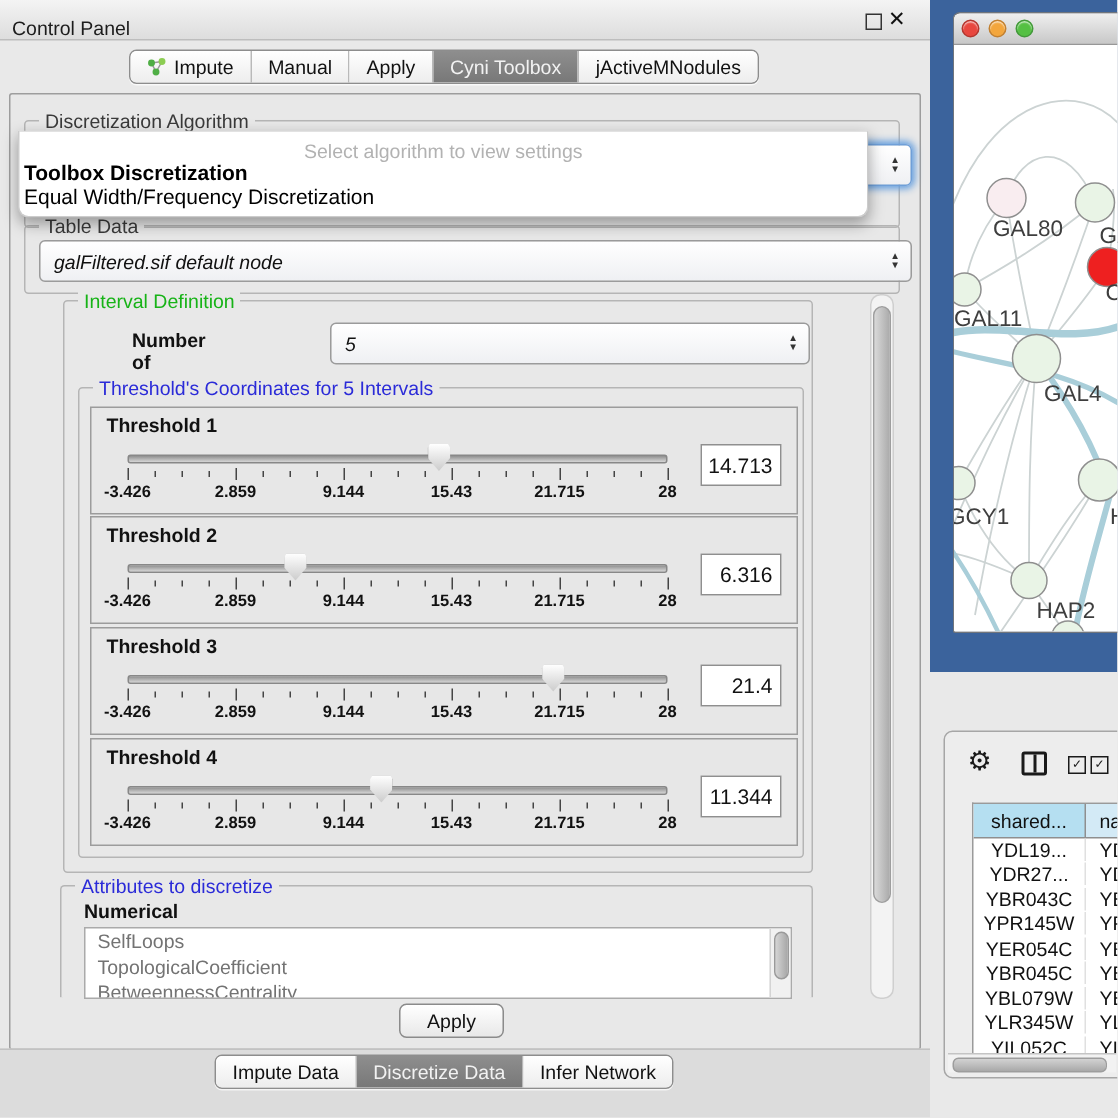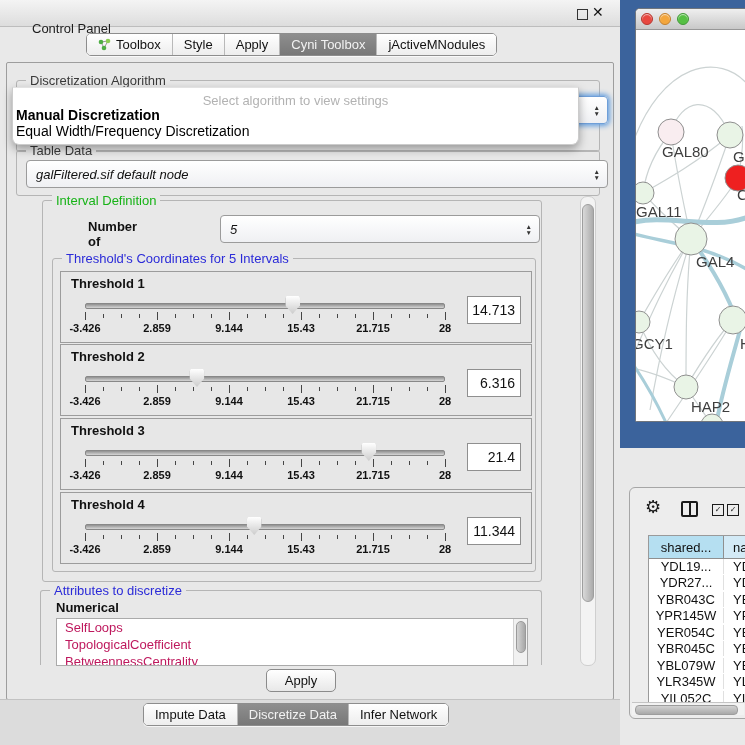--- a/index.html
+++ b/index.html
@@ -2,21 +2,21 @@
 <html><head>
 <meta charset="utf-8">
 <style>
   html,body{margin:0;padding:0;}
   body{font-family:"Liberation Sans","DejaVu Sans",sans-serif;background:#e9e9e9;}
   .stage{position:relative;width:745px;height:745px;background:#e9e9e9;overflow:hidden;}
   .abs{position:absolute;}
 
   
   .titlebar{position:absolute;left:0;top:0;width:620px;height:26px;background:linear-gradient(#f4f4f4,#dddddd);border-bottom:1px solid #bdbdbd;}
-  .titlebar .ttl{position:absolute;left:8px;top:21px;font-size:13px;color:#1c1c1c;margin-left:24px;}
+  .titlebar .ttl{position:absolute;left:8px;top:11px;font-size:13px;color:#1c1c1c;}
   .float-ic{position:absolute;left:577px;top:9px;width:9px;height:9px;border:1.5px solid #333;background:transparent;}
   .close-ic{position:absolute;left:592px;top:4px;font-size:14px;font-weight:bold;color:#111;}
 
   .segmented{position:absolute;display:flex;border:1px solid #8d8d8d;border-radius:5px;overflow:hidden;background:#fff;box-shadow:0 1px 0 rgba(255,255,255,.7);}
   .seg{display:flex;align-items:center;gap:5px;padding:3px 11px;font-size:13px;color:#111;background:linear-gradient(#ffffff,#ededed);border-right:1px solid #b9b9b9;white-space:nowrap;}
   .seg:last-child{border-right:none;}
   .seg.selected{background:linear-gradient(#8e8e8e,#787878);color:#f2f2f2;}
   .tabicon{display:inline-flex;}
 
   .main-panel{position:absolute;left:6px;top:62px;width:606px;height:636px;border:1px solid #9d9d9d;background:#e8e8e8;border-radius:2px;}
@@ -43,21 +43,21 @@
   .tick.minor{height:4px;top:2px;}
   .tick.major{height:8px;top:0;}
   .scale{position:absolute;left:24px;top:50px;width:360px;height:13px;font-size:11px;font-weight:bold;color:#111;}
   .scale span{position:absolute;transform:translateX(-50%);white-space:nowrap;}
   .valuebox{position:absolute;right:10px;top:24px;width:54px;height:28px;background:#fff;border:1px solid #8f8f8f;font-size:14px;color:#111;display:flex;align-items:center;justify-content:flex-end;padding-right:5px;box-sizing:border-box;}
 
   .vscroll{position:absolute;left:580px;top:196px;width:14px;height:468px;background:#f3f3f3;border:1px solid #cfcfcf;border-radius:7px;}
   .vthumb{position:absolute;left:1px;top:7px;width:10px;height:396px;border-radius:6px;background:linear-gradient(90deg,#d9d9d9,#ababab);border:1px solid #9e9e9e;}
 
   .attr-list{position:absolute;left:56px;top:618px;width:470px;height:46px;background:#fff;border:1px solid #aaa;overflow:hidden;}
-  .attr-item{font-size:13px;color:#be185d;padding:1px 0 1px 8px;line-height:15px;white-space:nowrap;}
+  .attr-item{font-size:13px;color:#737373;padding:1px 0 1px 8px;line-height:15px;white-space:nowrap;}
   .list-scroll{position:absolute;right:0;top:0;bottom:0;width:13px;background:#f1f1f1;border-left:1px solid #d4d4d4;}
   .list-thumb{position:absolute;left:1.5px;top:2px;width:8px;height:30px;border-radius:5px;background:linear-gradient(90deg,#d5d5d5,#a7a7a7);border:1px solid #9a9a9a;}
 
   .apply-btn{position:absolute;left:266px;top:669px;width:70px;height:23px;border:1px solid #8b8b8b;border-radius:5px;background:linear-gradient(#ffffff,#e8e8e8);font-size:13px;color:#111;font-family:inherit;}
 
   .bottom-strip{position:absolute;left:0;top:699px;width:620px;height:46px;background:#dcdcdc;border-top:1px solid #c2c2c2;}
 
   
   .net-blue{position:absolute;left:620px;top:0;width:125px;height:448px;background:#3b639c;}
   .mac-window{position:absolute;left:635px;top:8px;width:110px;height:412px;border:1px solid #70757c;border-right:none;border-radius:5px 0 0 2px;background:#fff;overflow:hidden;}
@@ -108,24 +108,24 @@
         <span class="tabicon">
           <svg width="13" height="13" viewBox="0 0 13 13">
             <line x1="3" y1="4" x2="10" y2="3" stroke="#999" stroke-width="1"></line>
             <line x1="3" y1="4" x2="6" y2="10" stroke="#999" stroke-width="1"></line>
             <line x1="10" y1="3" x2="6" y2="10" stroke="#999" stroke-width="1"></line>
             <circle cx="3" cy="4" r="2.3" fill="#4fae45"></circle>
             <circle cx="10" cy="3" r="2.3" fill="#8ccd52"></circle>
             <circle cx="6" cy="10" r="2.3" fill="#4fae45"></circle>
           </svg>
         </span>
-        <span>Toolbox</span>
-      </div>
-      <div class="seg">
-        <span>Style</span>
+        <span>Impute</span>
+      </div>
+      <div class="seg">
+        <span>Manual</span>
       </div>
       <div class="seg">
         <span>Apply</span>
       </div>
       <div class="seg selected">
         <span>Cyni Toolbox</span>
       </div>
       <div class="seg">
         <span>jActiveMNodules</span>
       </div>
@@ -348,21 +348,21 @@
         <span>Discretize Data</span>
       </div>
       <div class="seg">
         <span>Infer Network</span>
       </div>
     </div>
 
   <div class="popup">
     <div class="popup-placeholder">Select algorithm to view settings</div>
     <div id="popup-items">
-        <div class="popup-item bold">Manual Discretization</div>
+        <div class="popup-item bold">Toolbox Discretization</div>
         <div class="popup-item">Equal Width/Frequency Discretization</div>
       </div>
   </div>
 
   <div class="net-blue"></div>
   <div class="mac-window">
     <div class="mac-titlebar">
       <span class="light red"></span>
       <span class="light orange"></span>
       <span class="light green"></span>

